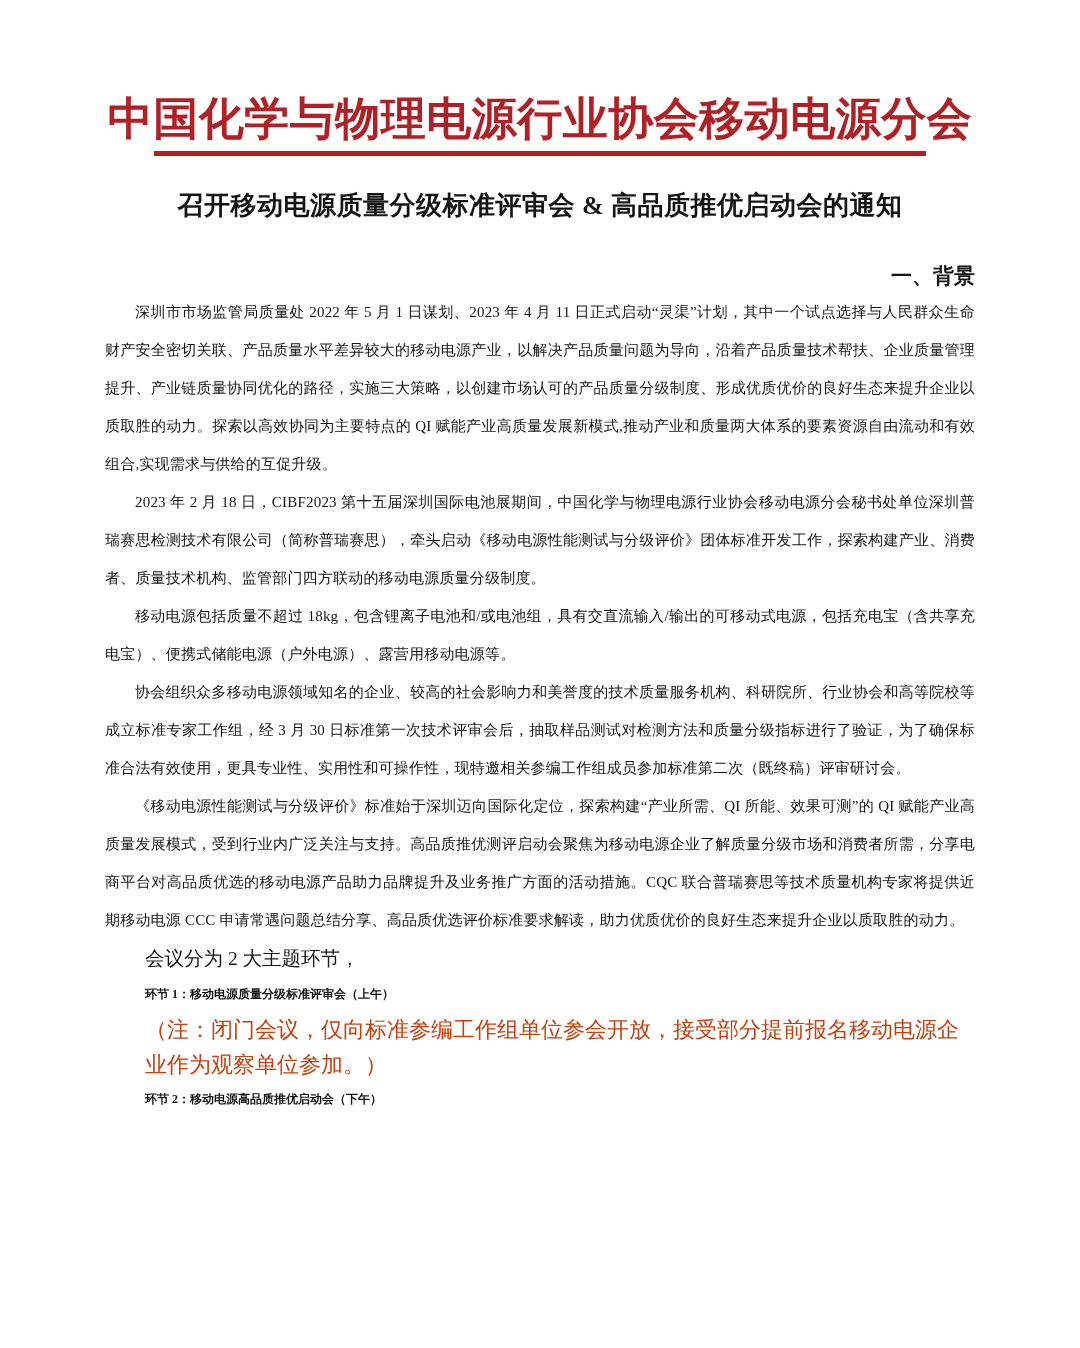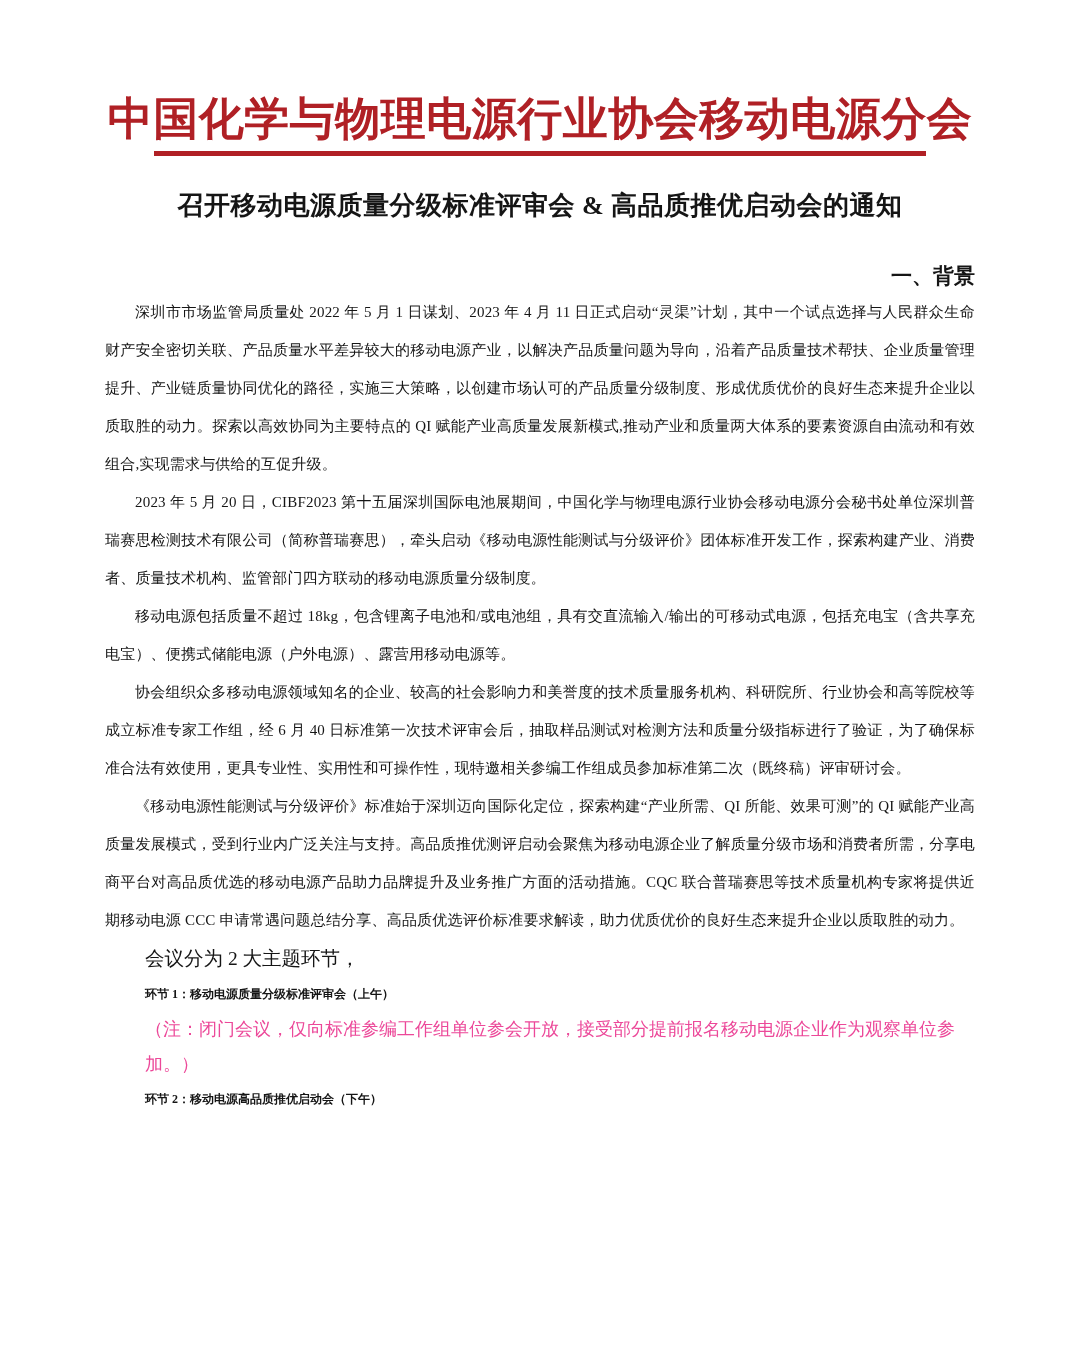--- a/index.html
+++ b/index.html
@@ -32,40 +32,40 @@
     margin:0; font-size:15px; line-height:38px; text-align:justify;
     text-indent:2em; letter-spacing:0.2px;
   }
   .intro-line{
     margin:2px 0 0 40px; font-size:19.5px; line-height:36px;
   }
   .session-title{
     margin:0 0 0 40px; font-size:12px; font-weight:bold; line-height:35px;
   }
   .session-note{
-    margin:0 0 0 40px; font-size:18px; line-height:35px; color:#ec4899;
+    margin:0 0 0 40px; font-size:22px; line-height:35px; color:#c2410c;
   }
 </style>
 </head>
 <body>
 
 <div class="page">
 
   <header>
     <h1 class="org-title">中国化学与物理电源行业协会移动电源分会</h1>
     <div class="title-rule"></div>
     <h2 class="doc-title">召开移动电源质量分级标准评审会 &amp; 高品质推优启动会的通知</h2>
   </header>
 
   <section>
     <h3 class="section-heading">一、背景</h3>
     <p class="body-p">深圳市市场监管局质量处 2022 年 5 月 1 日谋划、2023 年 4 月 11 日正式启动“灵渠”计划，其中一个试点选择与人民群众生命财产安全密切关联、产品质量水平差异较大的移动电源产业，以解决产品质量问题为导向，沿着产品质量技术帮扶、企业质量管理提升、产业链质量协同优化的路径，实施三大策略，以创建市场认可的产品质量分级制度、形成优质优价的良好生态来提升企业以质取胜的动力。探索以高效协同为主要特点的 QI 赋能产业高质量发展新模式,推动产业和质量两大体系的要素资源自由流动和有效组合,实现需求与供给的互促升级。</p>
-    <p class="body-p">2023 年 5 月 20 日，CIBF2023 第十五届深圳国际电池展期间，中国化学与物理电源行业协会移动电源分会秘书处单位深圳普瑞赛思检测技术有限公司（简称普瑞赛思），牵头启动《移动电源性能测试与分级评价》团体标准开发工作，探索构建产业、消费者、质量技术机构、监管部门四方联动的移动电源质量分级制度。</p>
+    <p class="body-p">2023 年 2 月 18 日，CIBF2023 第十五届深圳国际电池展期间，中国化学与物理电源行业协会移动电源分会秘书处单位深圳普瑞赛思检测技术有限公司（简称普瑞赛思），牵头启动《移动电源性能测试与分级评价》团体标准开发工作，探索构建产业、消费者、质量技术机构、监管部门四方联动的移动电源质量分级制度。</p>
     <p class="body-p">移动电源包括质量不超过 18kg，包含锂离子电池和/或电池组，具有交直流输入/输出的可移动式电源，包括充电宝（含共享充电宝）、便携式储能电源（户外电源）、露营用移动电源等。</p>
-    <p class="body-p">协会组织众多移动电源领域知名的企业、较高的社会影响力和美誉度的技术质量服务机构、科研院所、行业协会和高等院校等成立标准专家工作组，经 6 月 40 日标准第一次技术评审会后，抽取样品测试对检测方法和质量分级指标进行了验证，为了确保标准合法有效使用，更具专业性、实用性和可操作性，现特邀相关参编工作组成员参加标准第二次（既终稿）评审研讨会。</p>
+    <p class="body-p">协会组织众多移动电源领域知名的企业、较高的社会影响力和美誉度的技术质量服务机构、科研院所、行业协会和高等院校等成立标准专家工作组，经 3 月 30 日标准第一次技术评审会后，抽取样品测试对检测方法和质量分级指标进行了验证，为了确保标准合法有效使用，更具专业性、实用性和可操作性，现特邀相关参编工作组成员参加标准第二次（既终稿）评审研讨会。</p>
     <p class="body-p">《移动电源性能测试与分级评价》标准始于深圳迈向国际化定位，探索构建“产业所需、QI 所能、效果可测”的 QI 赋能产业高质量发展模式，受到行业内广泛关注与支持。高品质推优测评启动会聚焦为移动电源企业了解质量分级市场和消费者所需，分享电商平台对高品质优选的移动电源产品助力品牌提升及业务推广方面的活动措施。CQC 联合普瑞赛思等技术质量机构专家将提供近期移动电源 CCC 申请常遇问题总结分享、高品质优选评价标准要求解读，助力优质优价的良好生态来提升企业以质取胜的动力。</p>
   </section>
 
   <section>
     <p class="intro-line">会议分为 2 大主题环节，</p>
     <p class="session-title">环节 1：移动电源质量分级标准评审会（上午）</p>
     <p class="session-note">（注：闭门会议，仅向标准参编工作组单位参会开放，接受部分提前报名移动电源企业作为观察单位参加。）</p>
     <p class="session-title">环节 2：移动电源高品质推优启动会（下午）</p>
 
   </section>

